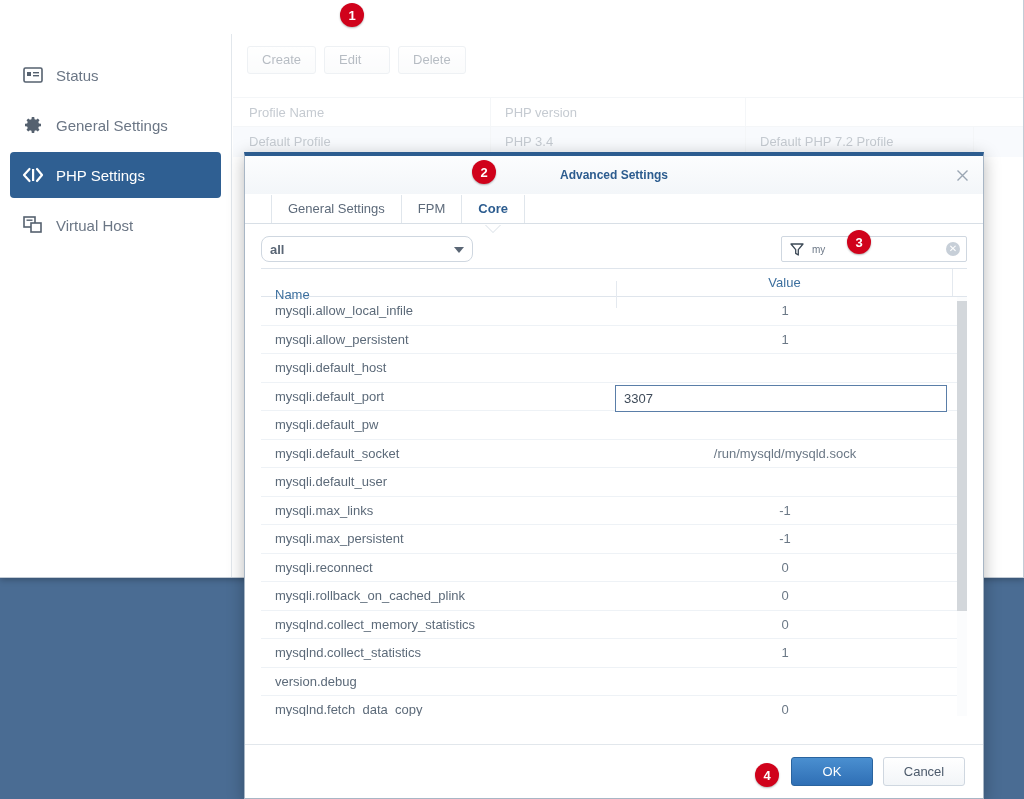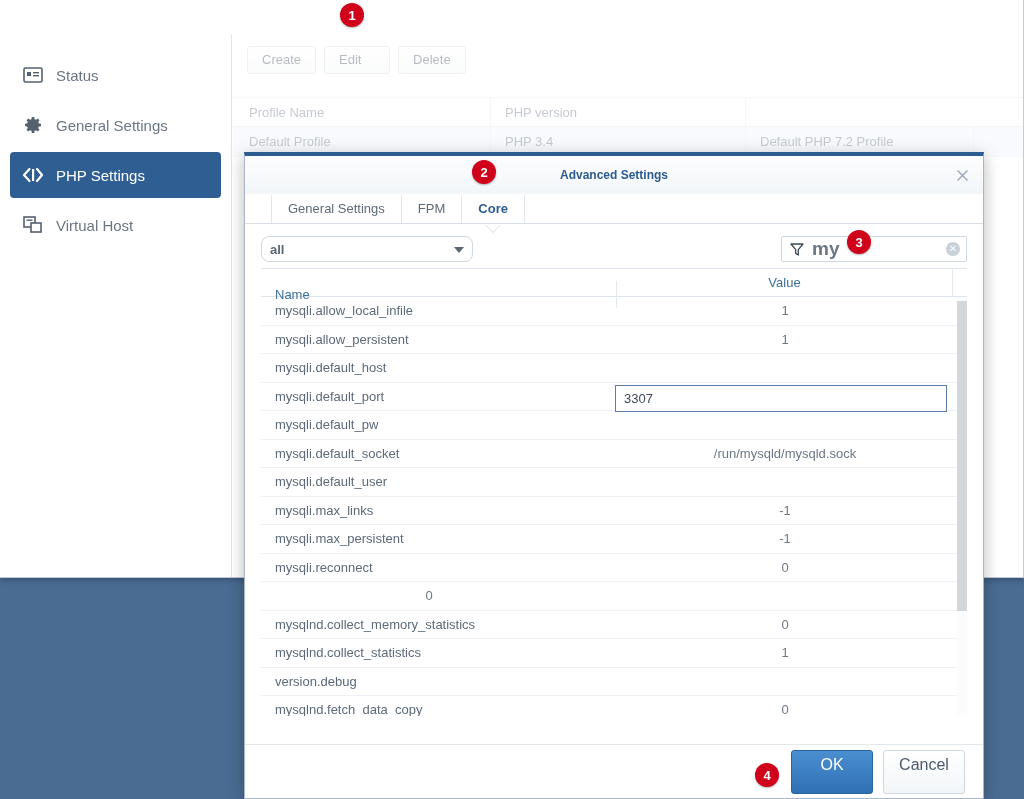--- a/index.html
+++ b/index.html
@@ -159,21 +159,21 @@
     position: absolute; right: 8px; top: 50%; margin-top: -2px;
     width: 0; height: 0; border-left: 5px solid transparent; border-right: 5px solid transparent;
     border-top: 6px solid #5a6675;
   }
   #search-box {
     width: 186px; height: 26px; position: relative;
     border: 1px solid #cfd7e0; border-radius: 2px; background: #ffffff;
     display: flex; align-items: center; padding: 0 26px 0 8px;
   }
   #search-box .funnel { margin-right: 8px; display: flex; }
-  #search-text { font-size: 19px; color: #6b7786; font-weight: bold; }
+  #search-text { font-size: 10px; color: #6b7786; }
   #search-clear {
     position: absolute; right: 6px; top: 50%; margin-top: -7px;
     width: 14px; height: 14px; border-radius: 50%; background: #c7cfd8;
     color: #ffffff; font-size: 10px; line-height: 14px; text-align: center;
     cursor: default;
   }
 
   
   #tbl-wrap {
     position: absolute; left: 16px; right: 16px; top: 112px; bottom: 82px;
@@ -213,21 +213,21 @@
   }
 
   
   #dlg-footer {
     position: absolute; left: 0; right: 0; bottom: 0; height: 54px;
     border-top: 1px solid #e2e7ec; background: #ffffff;
     display: flex; align-items: center; justify-content: flex-end;
     padding-right: 18px; gap: 10px;
   }
   .dbtn {
-    min-width: 82px; height: 44px; border-radius: 3px; font-size: 16px;
+    min-width: 82px; height: 29px; border-radius: 3px; font-size: 13px;
     line-height: 27px; text-align: center; cursor: default;
   }
   .dbtn.primary {
     background: linear-gradient(#4a8fd0, #2f6fb5);
     border: 1px solid #2a649f; color: #ffffff;
   }
   .dbtn.secondary {
     background: linear-gradient(#ffffff, #f2f5f8);
     border: 1px solid #cfd7e0; color: #4c5a6b;
   }
@@ -403,20 +403,21 @@
           <div class="c-name">mysqli.max_persistent</div>
           <div class="c-val">-1</div>
           <div class="c-pad"></div>
         </div>
         <div class="row">
           <div class="c-name">mysqli.reconnect</div>
           <div class="c-val">0</div>
           <div class="c-pad"></div>
         </div>
         <div class="row">
+          <div class="c-name">mysqli.rollback_on_cached_plink</div>
           <div class="c-val">0</div>
           <div class="c-pad"></div>
         </div>
         <div class="row">
           <div class="c-name">mysqlnd.collect_memory_statistics</div>
           <div class="c-val">0</div>
           <div class="c-pad"></div>
         </div>
         <div class="row">
           <div class="c-name">mysqlnd.collect_statistics</div>

